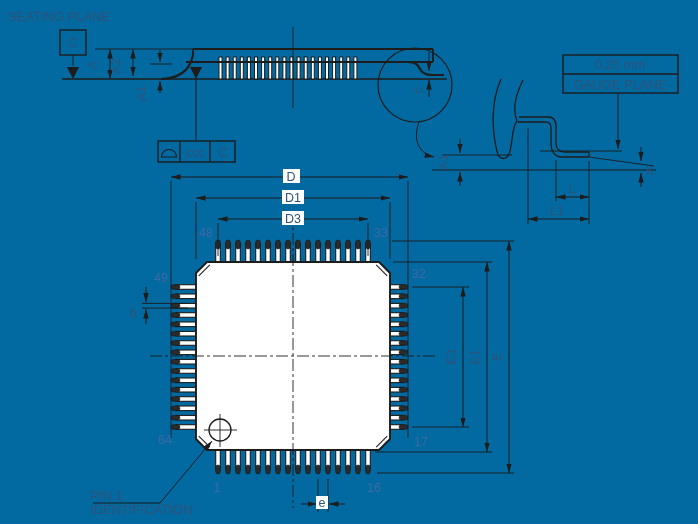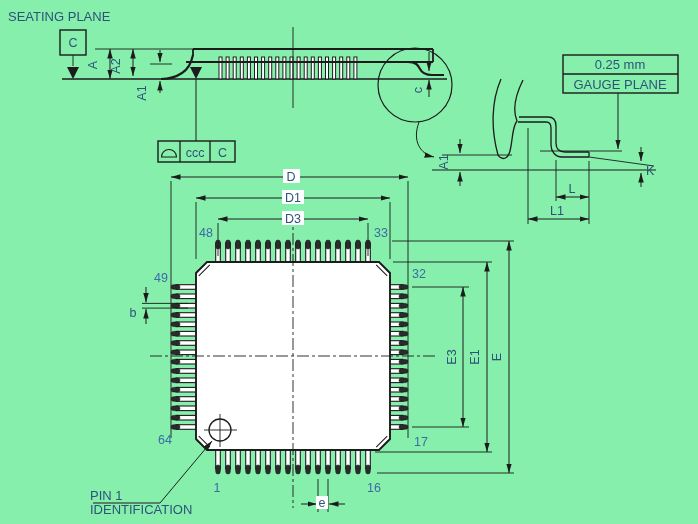--- a/index.html
+++ b/index.html
@@ -1,16 +1,16 @@
 <!DOCTYPE html>
 <html style="--line: #1c1c1c; --label: #2d5379; --pin-label: #3c6aa6;"><head>
 <meta charset="utf-8">
 <style>
   html,body{margin:0;padding:0;background:#fff;}
-  #stage{position:relative;width:698px;height:524px;background:#86efac;overflow:hidden;
+  #stage{position:relative;width:698px;height:524px;background:#0369a1;overflow:hidden;
          font-family:"Liberation Sans", sans-serif;}
   svg{display:block}
   svg text{font-family:"Liberation Sans", sans-serif;fill:var(--label,#2d5379);
            font-size:12.5px;}
   .big{font-size:13px;}
   .pin-num{fill:var(--pin-label,#3c6aa6);}
   .ln{stroke:var(--line,#1c1c1c);fill:none;}
   .dim{stroke-width:1;}
   .ext{stroke-width:.9;}
   .out{stroke-width:1.8;}

